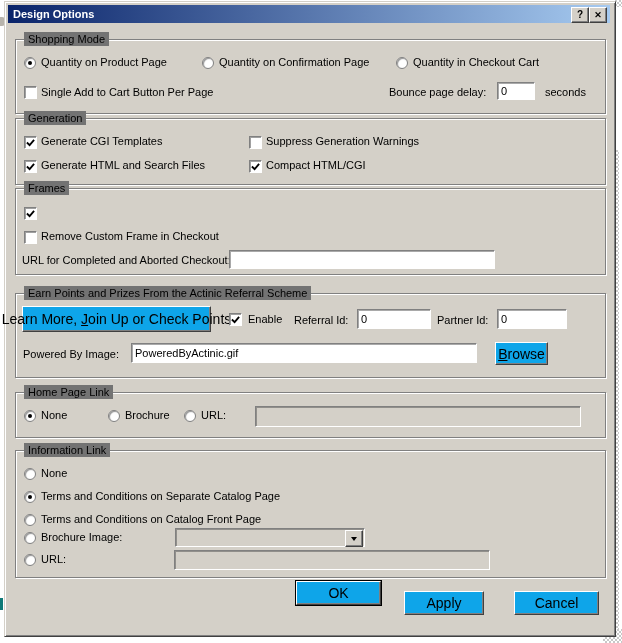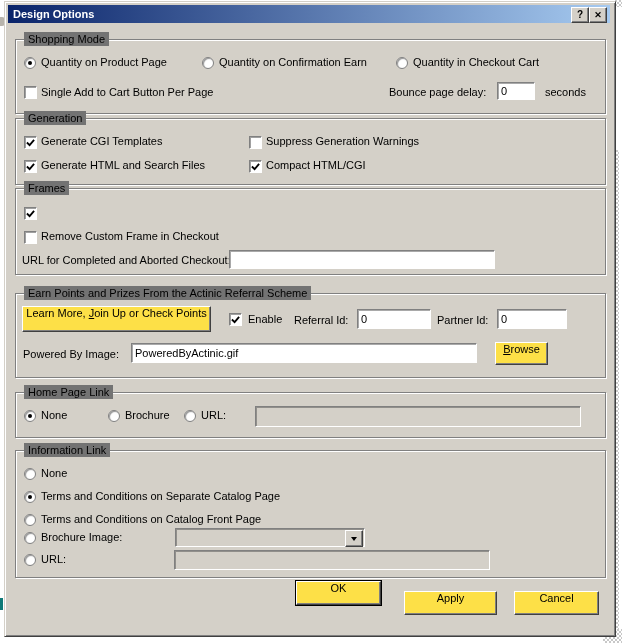--- a/index.html
+++ b/index.html
@@ -31,25 +31,25 @@
        border:1px solid #808080;border-radius:50%;
        box-shadow:inset 1px 1px 1px rgba(64,64,64,.55)}
   .radio.sel::after{content:"";position:absolute;left:3px;top:3px;width:4px;height:4px;
        border-radius:50%;background:#000}
   .tinput{position:absolute;box-sizing:border-box;background:#fff;
        border:1px solid;border-color:#808080 #ffffff #ffffff #808080;
        box-shadow:inset 1px 1px 0 rgba(64,64,64,.45);
        font-family:"Liberation Sans",sans-serif;font-size:11px;color:#000;
        padding:0 3px;outline:none}
   .tinput.disabled{background:#d4d0c8}
-  .btn{position:absolute;box-sizing:border-box;background:#fde047;
+  .btn{position:absolute;box-sizing:border-box;background:#0ea5e9;
        border:1px solid;border-color:#ffffff #404040 #404040 #ffffff;
        box-shadow:inset -1px -1px 0 #808080;
-       display:flex;align-items:flex-start;justify-content:center;
-       font-size:11px;white-space:nowrap}
+       display:flex;align-items:center;justify-content:center;
+       font-size:14px;white-space:nowrap}
   .btn.default{box-shadow:0 0 0 1px #000,inset -1px -1px 0 #808080}
   .accel{text-decoration:underline}
   .combo{position:absolute;box-sizing:border-box;background:#d4d0c8;
        border:1px solid;border-color:#808080 #ffffff #ffffff #808080;
        box-shadow:inset 1px 1px 0 rgba(64,64,64,.45)}
   .arrow-btn{position:absolute;right:1px;top:1px;width:16px;height:15px;background:#d4d0c8;
        border:1px solid;border-color:#ffffff #404040 #404040 #ffffff;
        box-shadow:inset -1px -1px 0 #808080;
        display:flex;align-items:center;justify-content:center}
   .tri{width:0;height:0;border-left:3px solid transparent;border-right:3px solid transparent;
@@ -77,21 +77,21 @@
     </span>
   </div>
 
   <div class="group" style="left:10px;top:37px;width:589px;height:73px">
     <span class="legend">Shopping Mode</span>
 
     <span class="radio sel" style="left:8px;top:17px"></span>
     <span class="lbl" style="left:25px;top:15px">Quantity on Product Page</span>
 
     <span class="radio" style="left:186px;top:17px"></span>
-    <span class="lbl" style="left:203px;top:15px">Quantity on Confirmation Earn</span>
+    <span class="lbl" style="left:203px;top:15px">Quantity on Confirmation Page</span>
 
     <span class="radio" style="left:380px;top:17px"></span>
     <span class="lbl" style="left:397px;top:15px">Quantity in Checkout Cart</span>
 
     <span class="cbx" style="left:8px;top:46px"></span>
     <span class="lbl" style="left:25px;top:45px">Single Add to Cart Button Per Page</span>
 
     <span class="lbl" style="left:373px;top:45px">Bounce page delay:</span>
     <input class="tinput" style="left: 481px; top: 42px; width: 38px; height: 18px;" value="0">
     <span class="lbl" style="left:529px;top:45px">seconds</span>
@@ -208,20 +208,20 @@
 
     <span class="radio" style="left:8px;top:103px"></span>
     <span class="lbl" style="left:25px;top:101px">URL:</span>
 
     <input class="tinput disabled" style="left: 158px; top: 99px; width: 316px; height: 20px;" value="">
   </div>
 
   <div class="btn default" style="left:291px;top:579px;width:85px;height:24px">
     <span>OK</span>
   </div>
-  <div class="btn" style="left:399px;top:589px;width:93px;height:24px">
+  <div class="btn" style="left:399px;top:589px;width:80px;height:24px">
     <span>Apply</span>
   </div>
   <div class="btn" style="left:509px;top:589px;width:85px;height:24px">
     <span>Cancel</span>
   </div>
 
 </div>
 
 </body></html>

